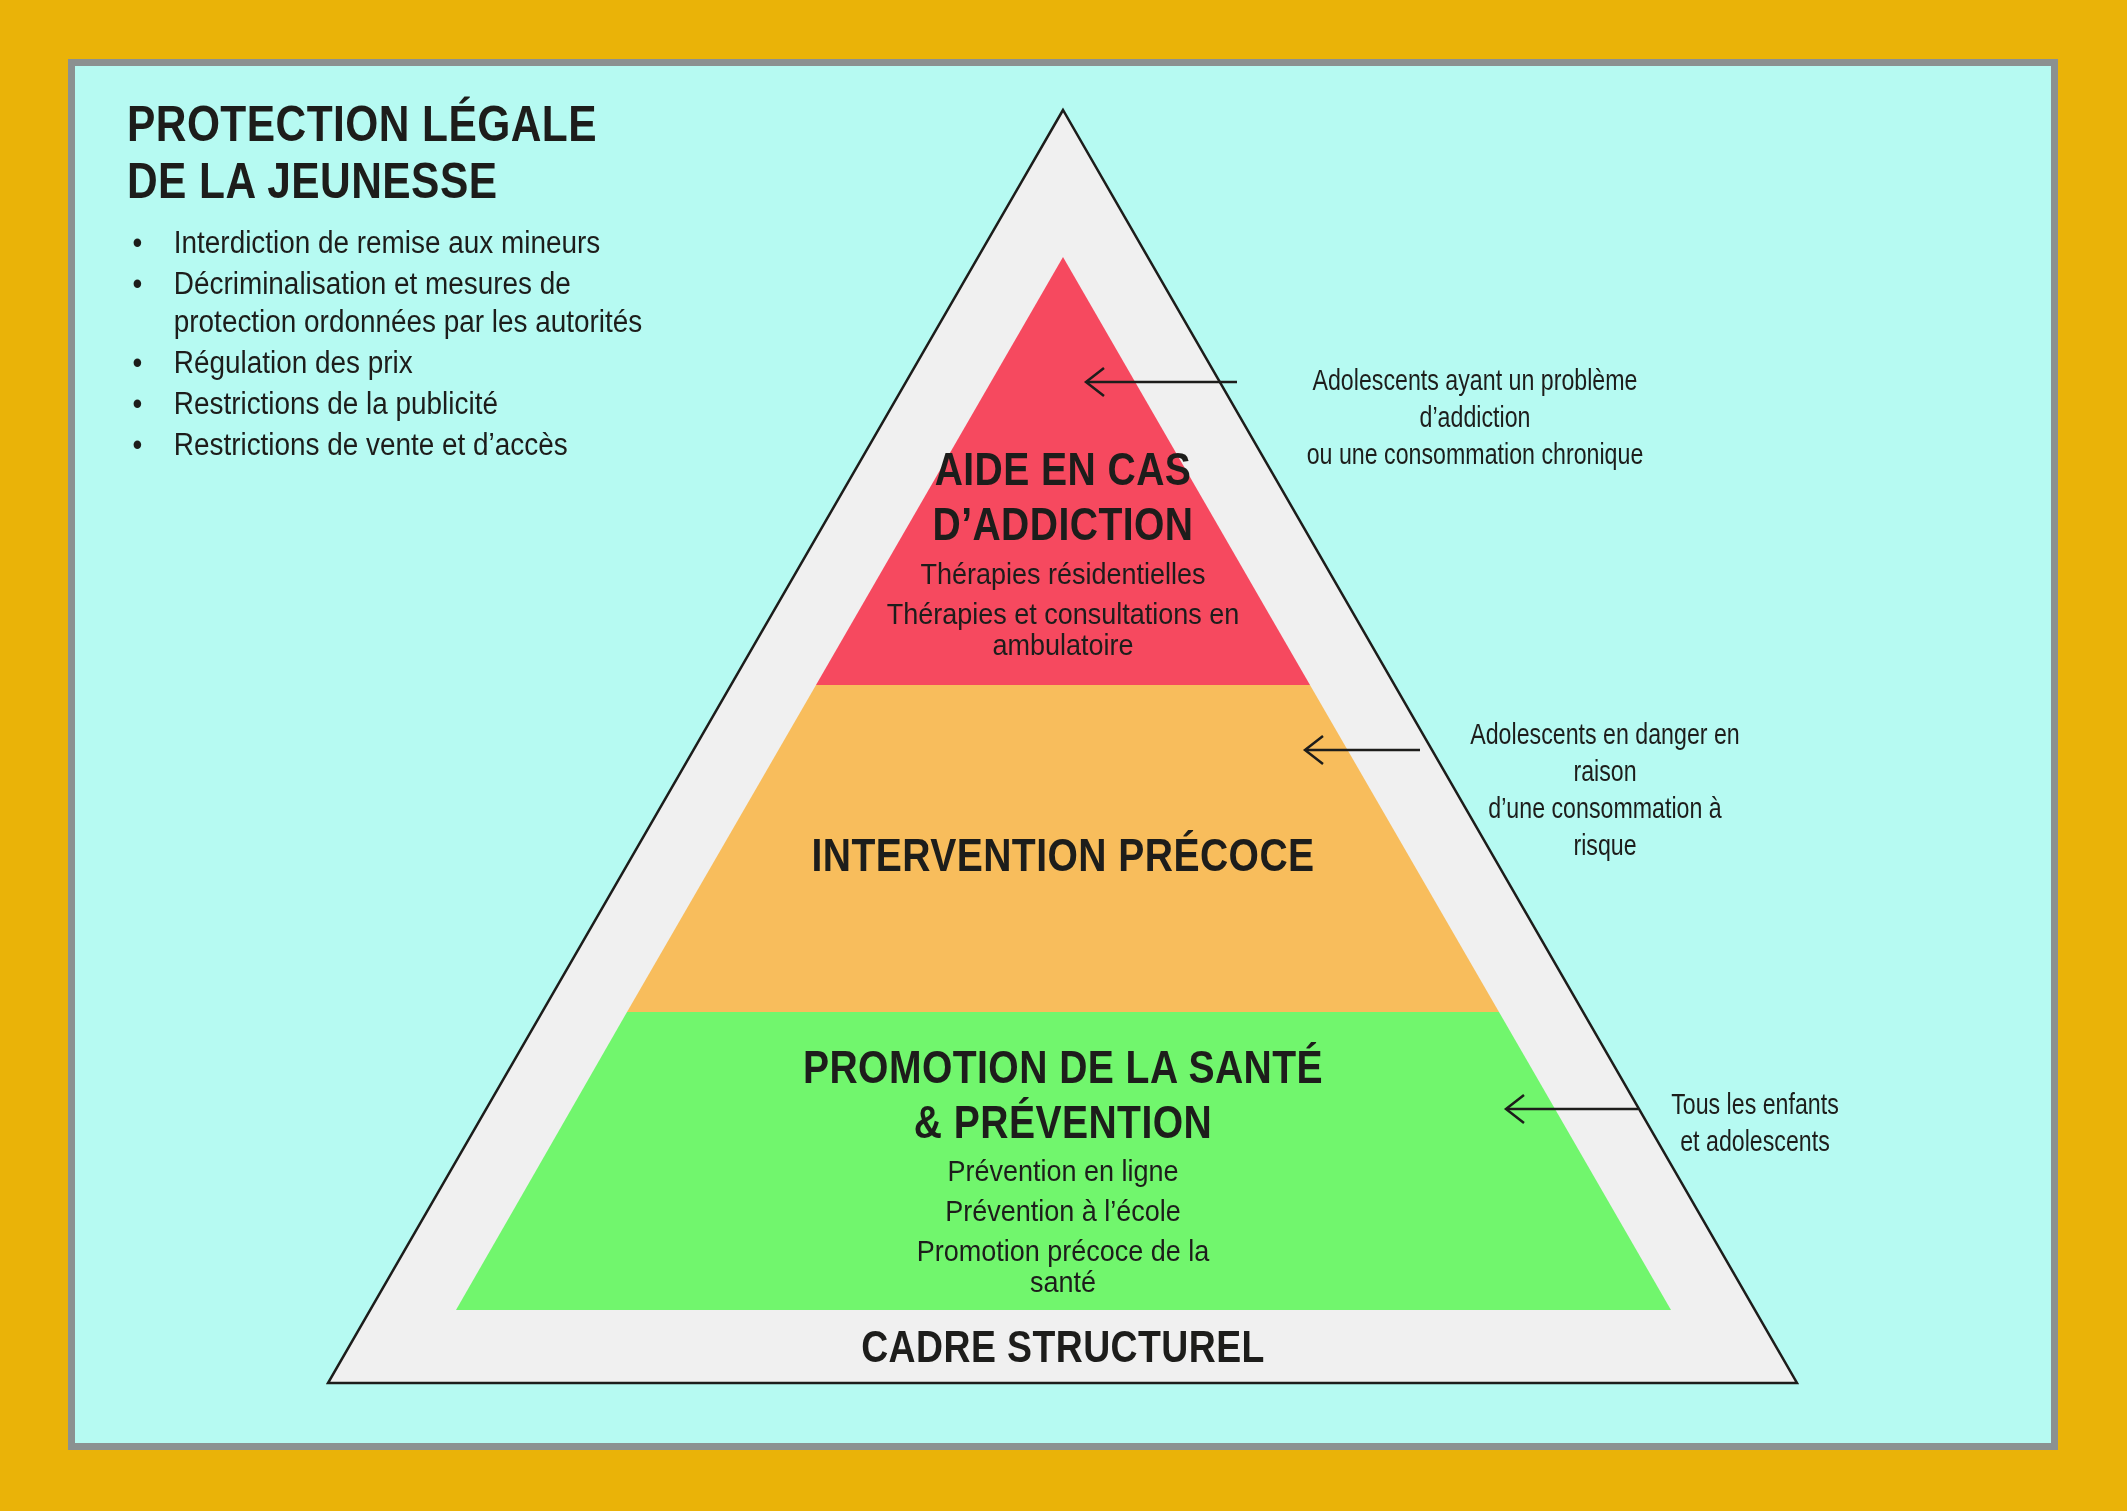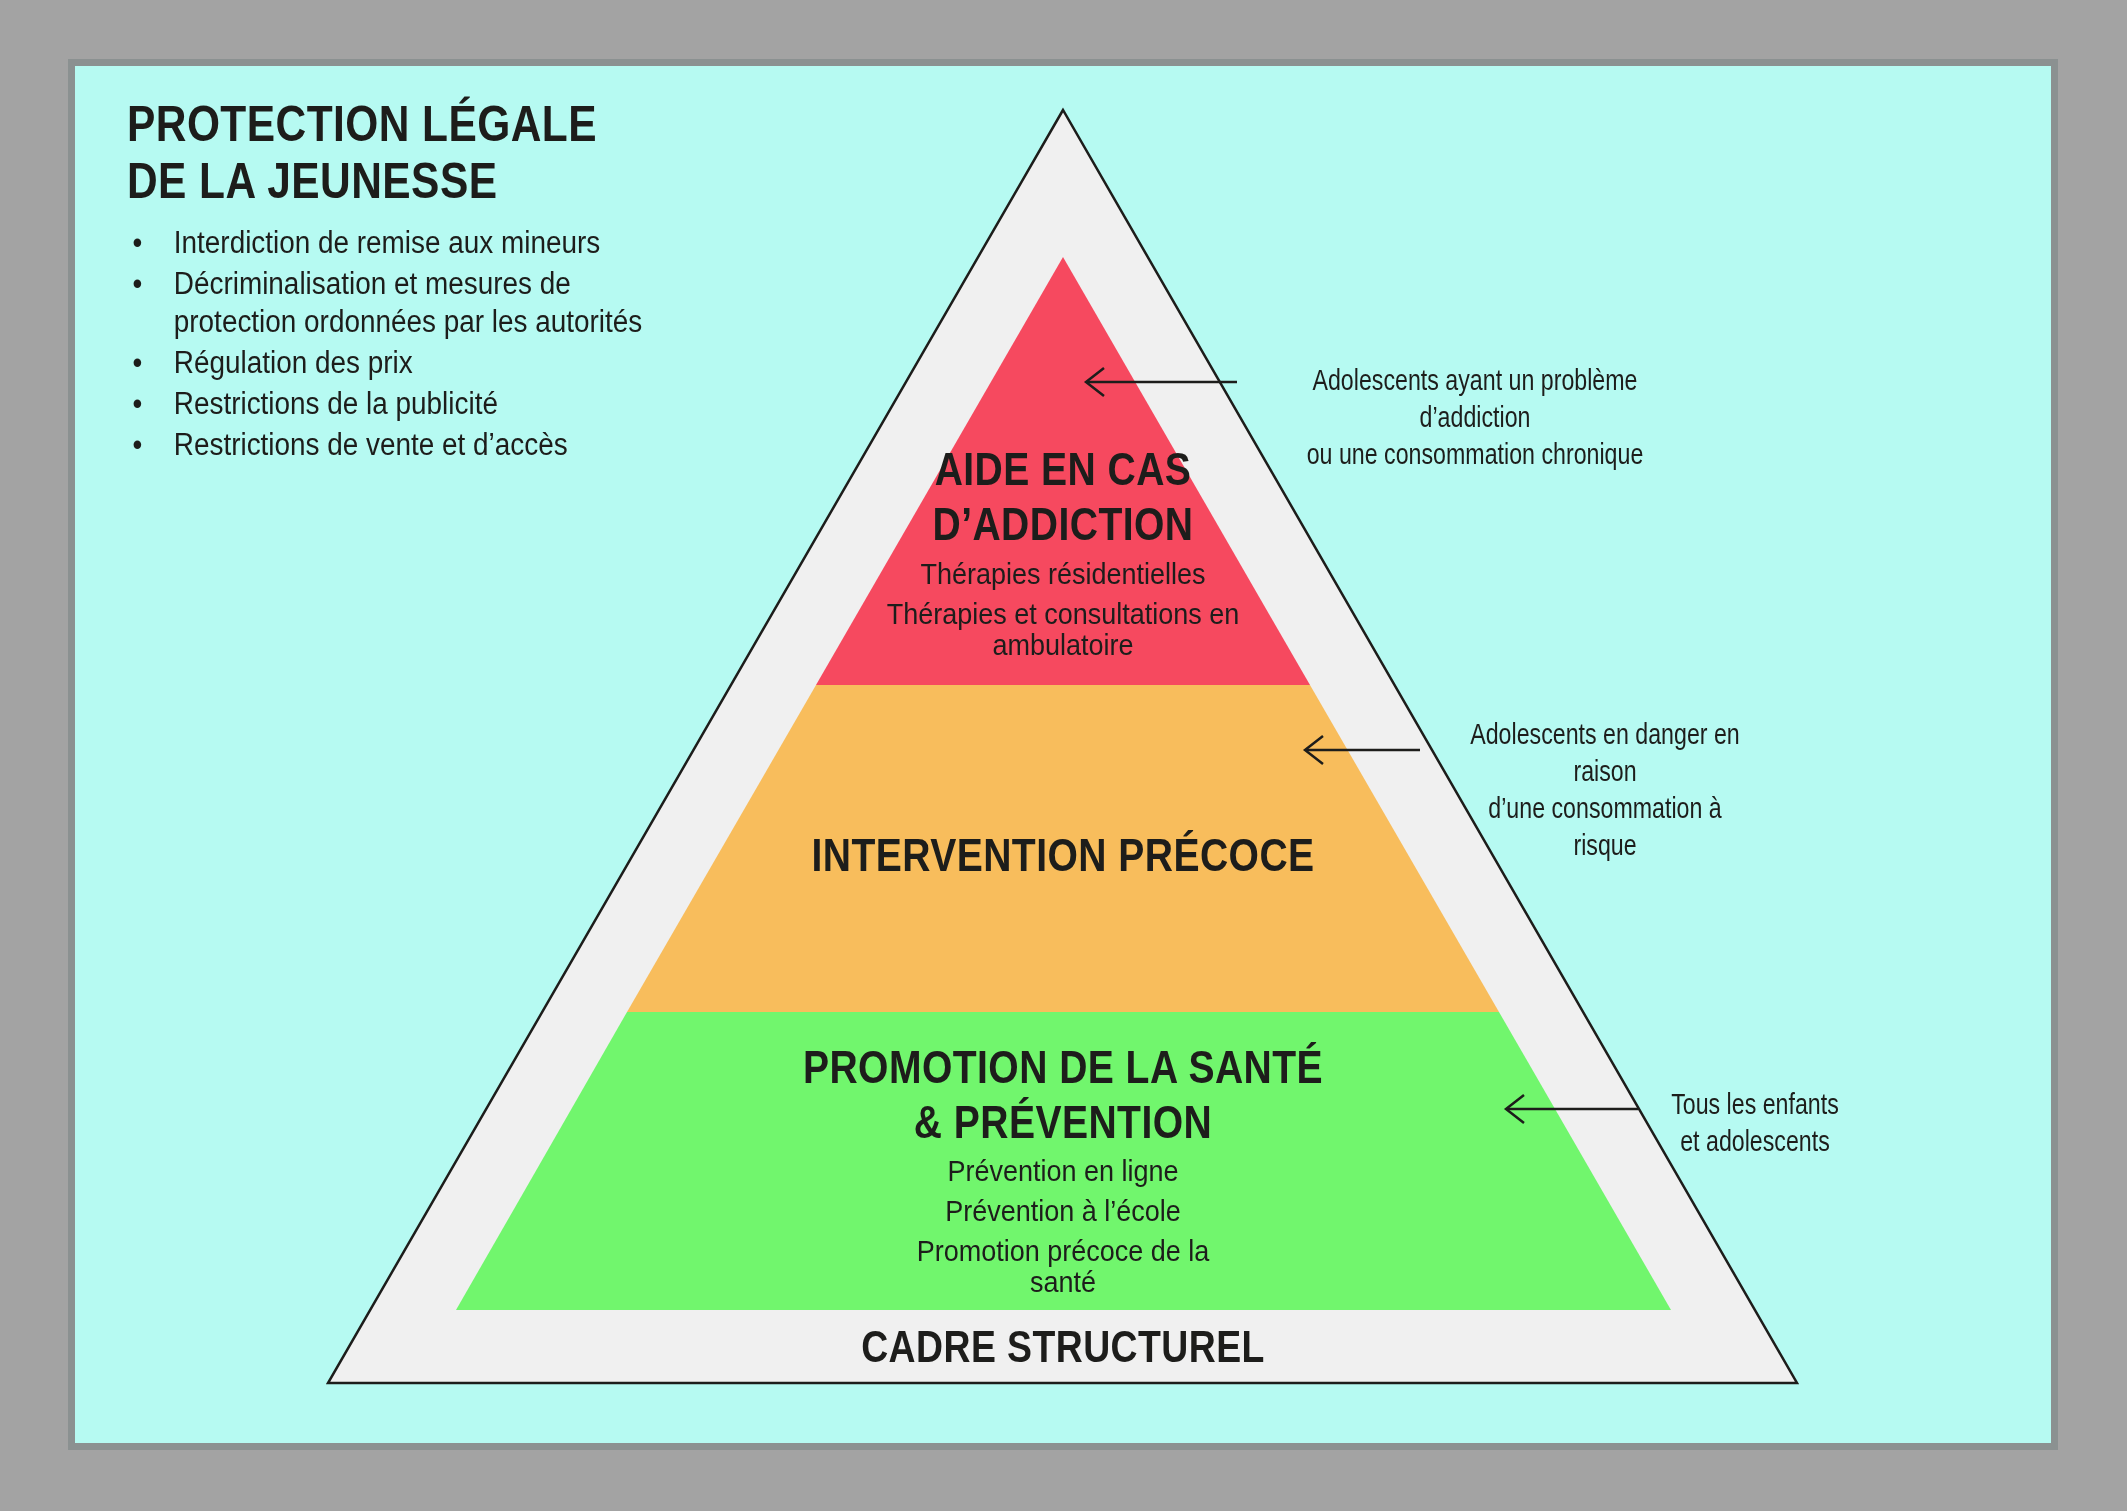--- a/index.html
+++ b/index.html
@@ -4,21 +4,21 @@
 <style>
   html,body{margin:0;padding:0;}
   body{
     background:#f1f0ef;
     font-family:"Liberation Sans","DejaVu Sans",sans-serif;
     color:#1d1d1b;
   }
   .canvas{
     position:relative;
     width:2127px;height:1511px;
-    background:#a3a3a3;
+    background:#eab308;
     overflow:hidden;
   }
   .panel{
     position:absolute;
     left:68px;top:59px;
     width:1990px;height:1391px;
     box-sizing:border-box;
     border:7px solid #8b9191;
     background:#b6faf2;
   }

